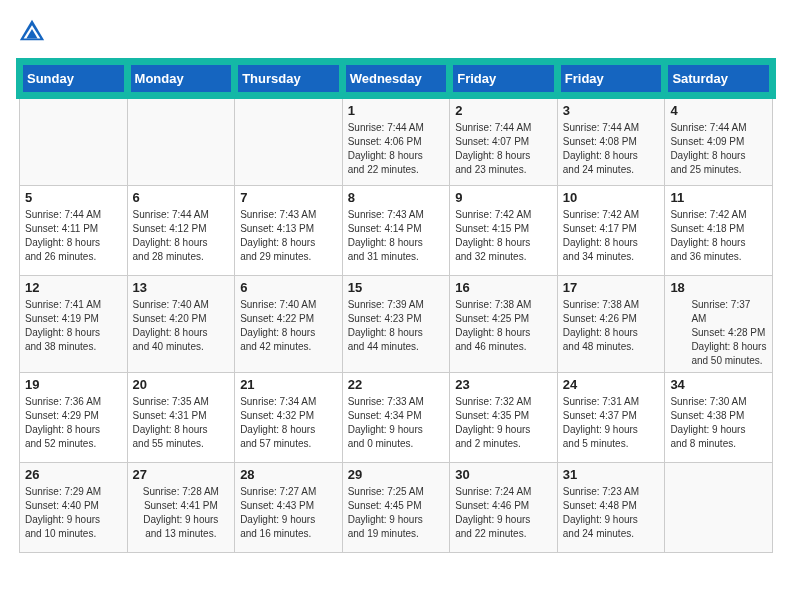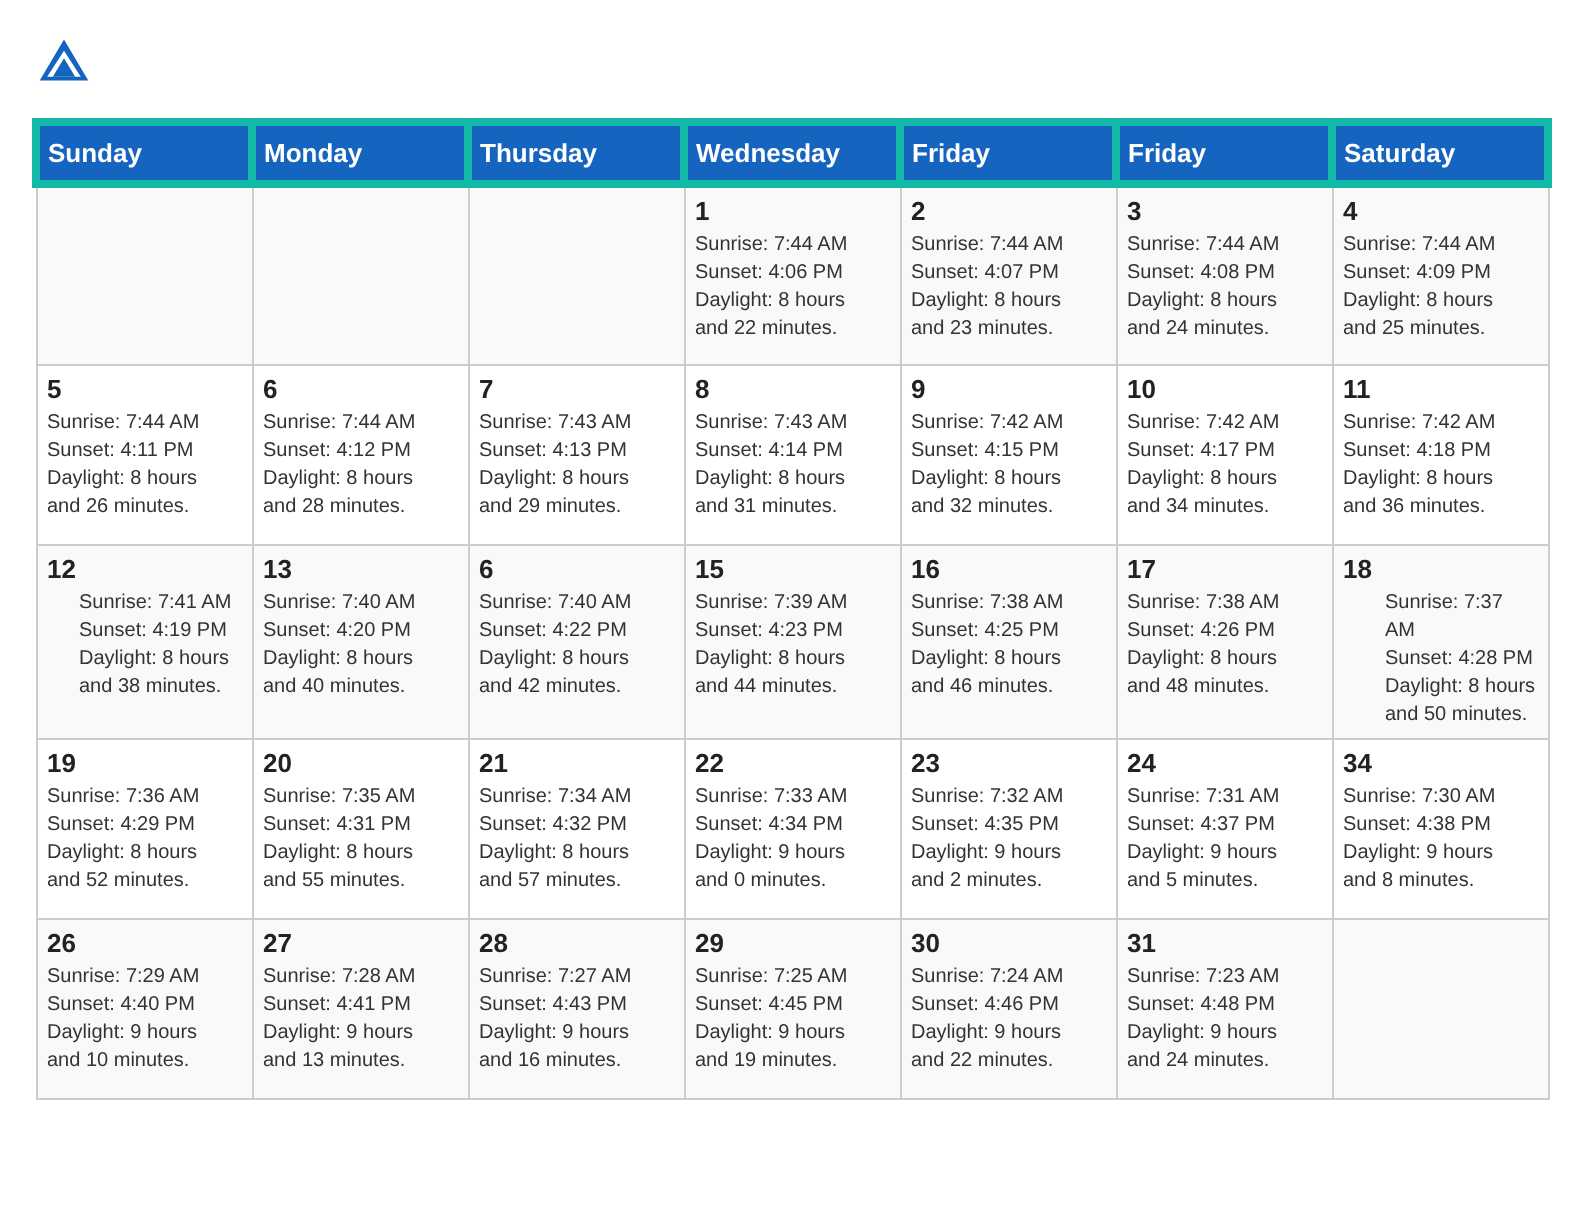--- a/index.html
+++ b/index.html
@@ -49,21 +49,21 @@
     }
     thead tr {
       background-color: #1565c0;
       color: #fff;
     }
     thead th {
       padding: 6px 4px;
       font-size: 13px;
       font-weight: bold;
       text-align: left;
-      border: 4px solid #14b8a6;
+      border: 7px solid #14b8a6;
     }
     tbody tr {
       vertical-align: top;
     }
     tbody td {
       border: 1px solid #ccc;
       padding: 4px 5px;
       font-size: 10.5px;
       color: #222;
       min-height: 80px;
@@ -205,21 +205,21 @@
           <span class="day-number">11</span>
           <div class="day-info" style="white-space: pre-line;">Sunrise: 7:42 AM
 Sunset: 4:18 PM
 Daylight: 8 hours
 and 36 minutes.</div>
         </td>
       </tr>
       <tr>
         <td>
           <span class="day-number">12</span>
-          <div class="day-info" style="white-space: pre-line; margin-left: 16px;">Sunrise: 7:41 AM
+          <div class="day-info" style="white-space: pre-line;">Sunrise: 7:41 AM
 Sunset: 4:19 PM
 Daylight: 8 hours
 and 38 minutes.</div>
         </td>
         <td>
           <span class="day-number">13</span>
           <div class="day-info" style="white-space: pre-line;">Sunrise: 7:40 AM
 Sunset: 4:20 PM
 Daylight: 8 hours
 and 40 minutes.</div>
@@ -314,21 +314,21 @@
       <tr>
         <td>
           <span class="day-number">26</span>
           <div class="day-info" style="white-space: pre-line;">Sunrise: 7:29 AM
 Sunset: 4:40 PM
 Daylight: 9 hours
 and 10 minutes.</div>
         </td>
         <td>
           <span class="day-number">27</span>
-          <div class="day-info" style="white-space: pre-line;">Sunrise: 7:28 AM
+          <div class="day-info" style="white-space: pre-line; text-align: center;">Sunrise: 7:28 AM
 Sunset: 4:41 PM
 Daylight: 9 hours
 and 13 minutes.</div>
         </td>
         <td>
           <span class="day-number">28</span>
           <div class="day-info" style="white-space: pre-line;">Sunrise: 7:27 AM
 Sunset: 4:43 PM
 Daylight: 9 hours
 and 16 minutes.</div>

